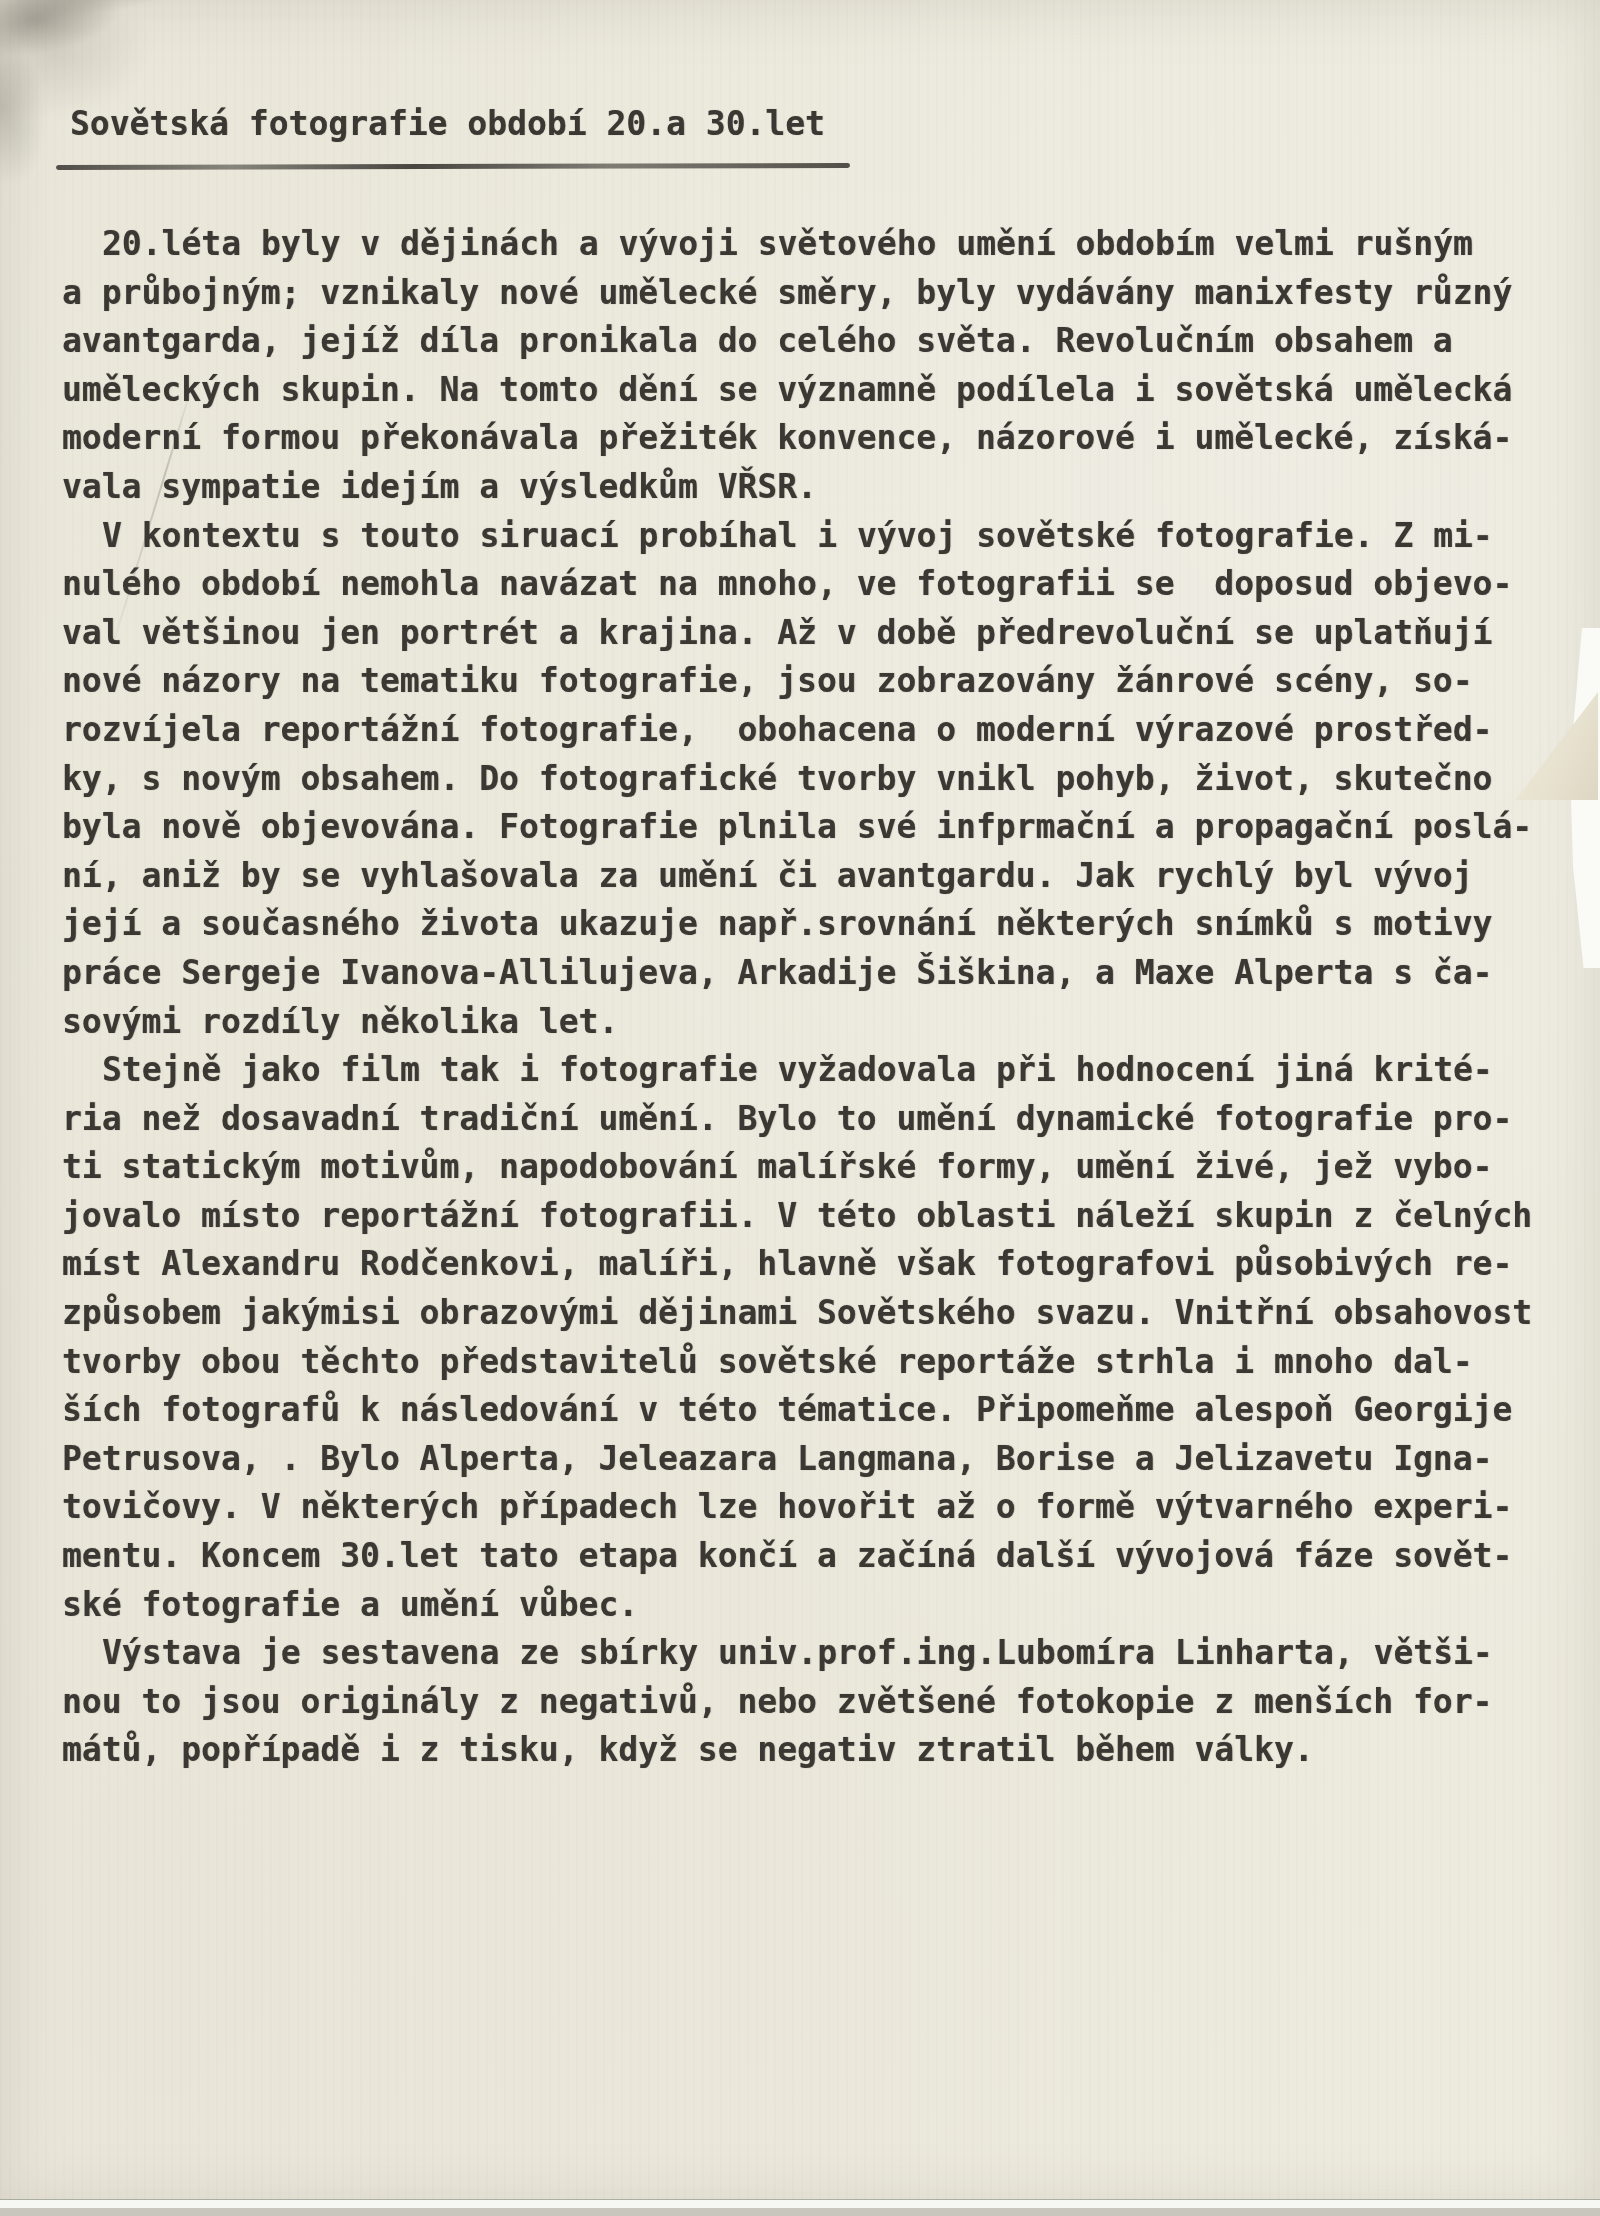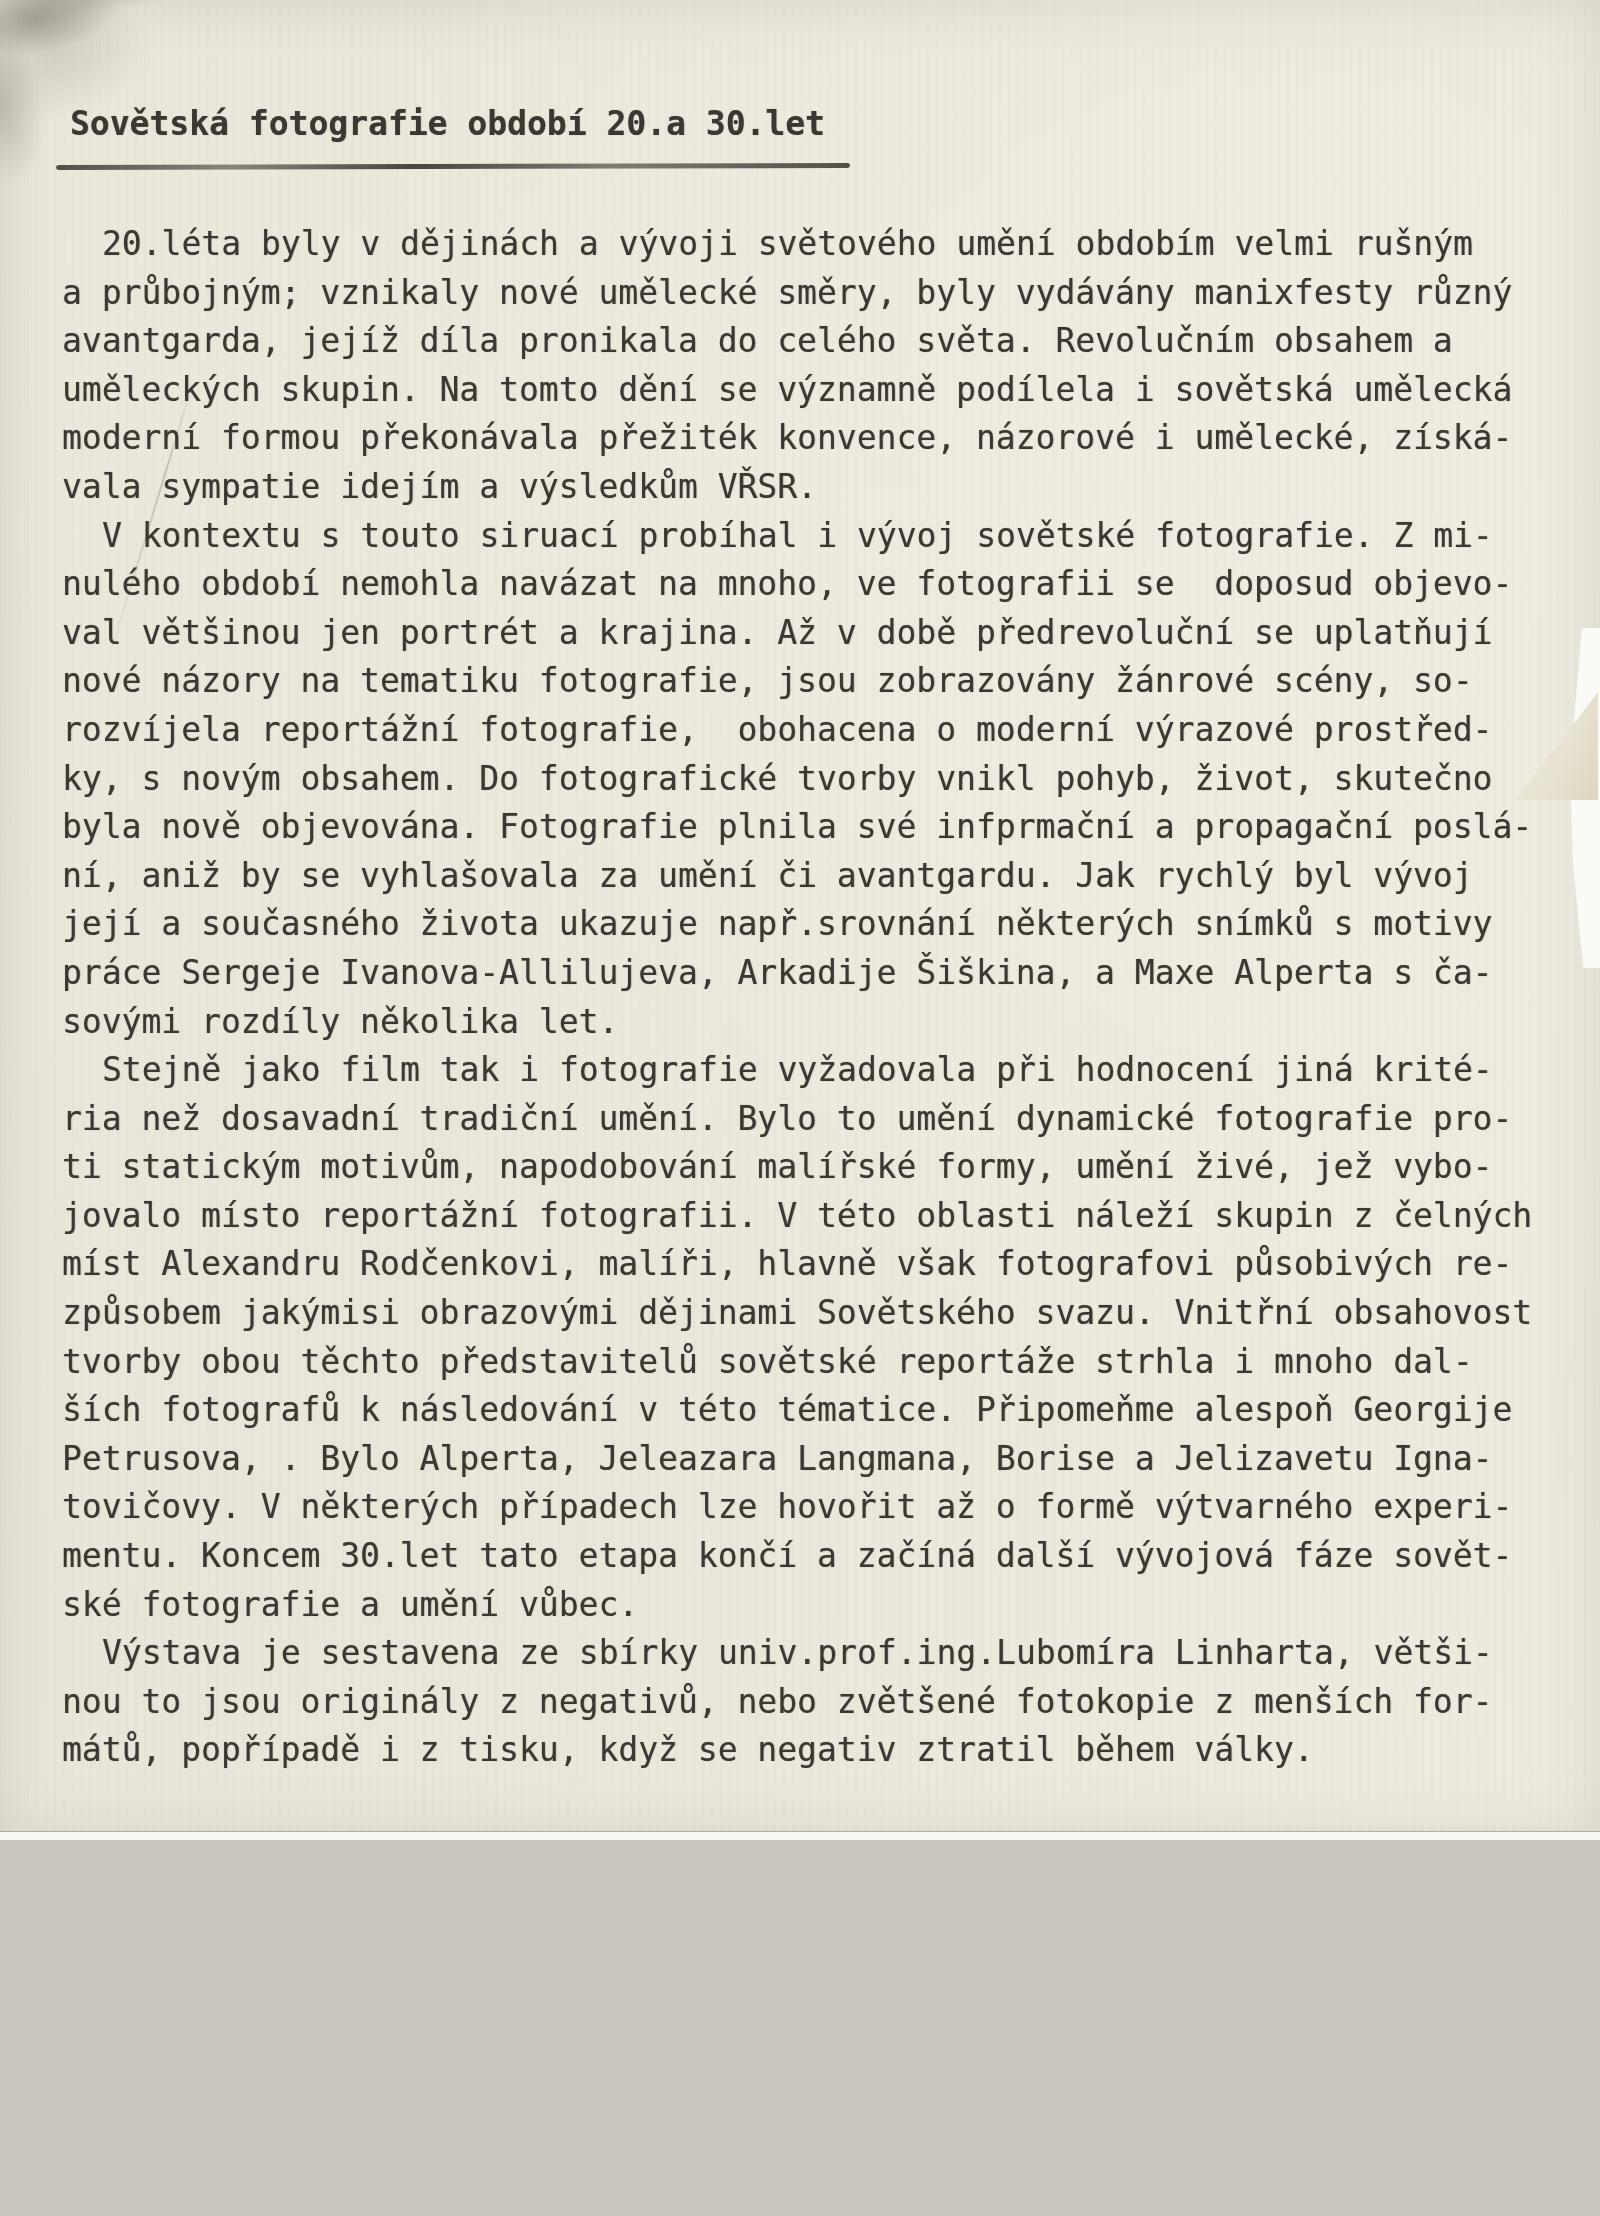--- a/index.html
+++ b/index.html
@@ -1,19 +1,19 @@
 <!DOCTYPE html>
 <html><head>
 <meta charset="utf-8">
 <style>
   html, body { margin: 0; padding: 0; background: #c9c6bd; }
   .paper {
     position: relative;
     width: 1600px;
-    height: 1840px;
+    height: 2208px;
     overflow: hidden;
     background:
       radial-gradient(ellipse at 80% 20%, rgba(255,255,255,0.20), transparent 55%),
       radial-gradient(ellipse at 10% 90%, rgba(225,220,205,0.35), transparent 60%),
       linear-gradient(180deg, #eae7da 0%, #ece9dd 45%, #edeade 100%);
     box-shadow: inset 0 0 60px rgba(150,145,130,0.25);
     font-family: "DejaVu Sans Mono", "Liberation Mono", monospace;
     color: #3b3833;
   }
   
@@ -66,21 +66,21 @@
   }
   .title-underline {
     position: absolute; left: 56px; top: 164px; width: 794px; height: 5px;
     background: linear-gradient(90deg,
       rgba(55,52,47,0.85), rgba(55,52,47,0.55) 22%, rgba(55,52,47,0.9) 45%,
       rgba(55,52,47,0.6) 70%, rgba(55,52,47,0.85));
     border-radius: 3px;
     transform: rotate(-0.15deg);
   }
   .doc-body {
-    position: absolute; left: 62px; top: 220px; width: 1538px;
+    position: absolute; left: 62px; top: 220px; width: 1538px; font-weight: bold;
   }
   .para { margin: 0; }
   .line {
     white-space: pre;
     font-size: 33px;
     line-height: 48.6px;
     text-shadow: 0.4px 0.4px 1px rgba(59,56,51,0.5);
   }
   .line.first { padding-left: 40px; }
 </style>

